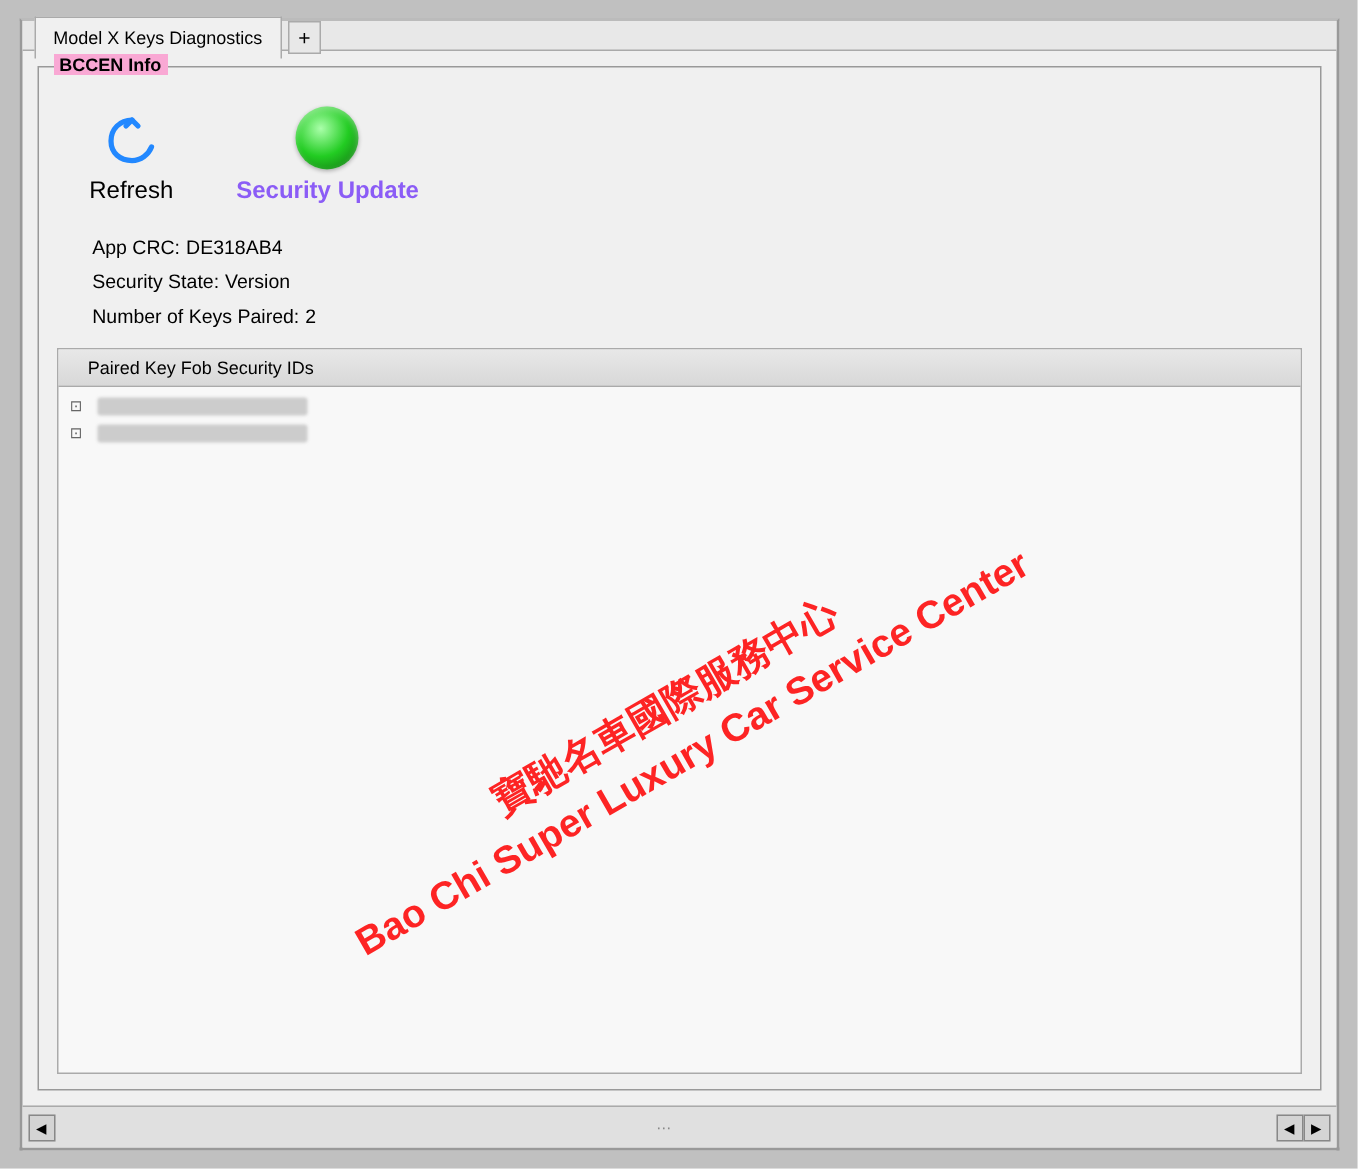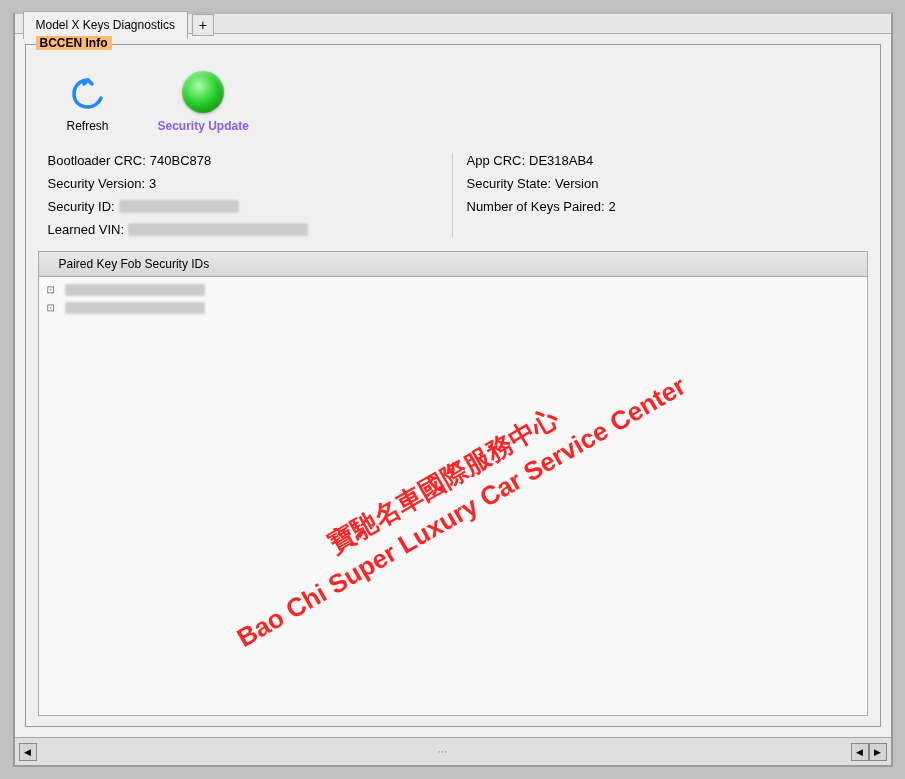--- a/index.html
+++ b/index.html
@@ -75,21 +75,21 @@
       display: flex;
       flex-direction: column;
       position: relative;
       padding: 16px 12px 10px 12px;
     }
 
     .section-label {
       position: absolute;
       top: -9px;
       left: 10px;
-      background: #fdba74;
+      background: #f9a8d4;
       padding: 0 4px;
       font-size: 12px;
       font-weight: bold;
     }
 
     .toolbar {
       display: flex;
       align-items: center;
       gap: 40px;
       padding: 10px 20px 20px 20px;
@@ -121,21 +121,21 @@
       width: 36px;
       height: 36px;
     }
 
     .icon-green {
       background: radial-gradient(circle at 40% 35%, #aaffaa, #22cc22 50%, #116611);
       box-shadow: inset 0 2px 4px rgba(255,255,255,0.4), 0 1px 3px rgba(0,0,0,0.3);
     }
 
     .tool-label {
-      font-size: 12px;
+      font-size: 16px;
     }
 
     .tool-label-green {
       color: #8b5cf6;
       font-weight: bold;
     }
 
     .info-grid {
       display: grid;
       grid-template-columns: 1fr 1fr;
@@ -337,38 +337,20 @@
         </div>
 
         <div class="tool-btn">
           <div class="icon-circle icon-green"></div>
           <span class="tool-label tool-label-green">Security Update</span>
         </div>
 
       </div>
 
       <div class="info-grid">
-        <div class="info-left">
-          <div class="info-row">
-            <span class="info-label">Bootloader CRC:</span>
-            <span class="info-value">740BC878</span>
-          </div>
-          <div class="info-row">
-            <span class="info-label">Security Version:</span>
-            <span class="info-value">3</span>
-          </div>
-          <div class="info-row">
-            <span class="info-label">Security ID:</span>
-            <span class="info-value-blurred"></span>
-          </div>
-          <div class="info-row">
-            <span class="info-label">Learned VIN:</span>
-            <span class="info-value-blurred-wide"></span>
-          </div>
-        </div>
         <div class="info-right">
           <div class="info-row">
             <span class="info-label">App CRC:</span>
             <span class="info-value">DE318AB4</span>
           </div>
           <div class="info-row">
             <span class="info-label">Security State:</span>
             <span class="info-value">Version</span>
           </div>
           <div class="info-row">

